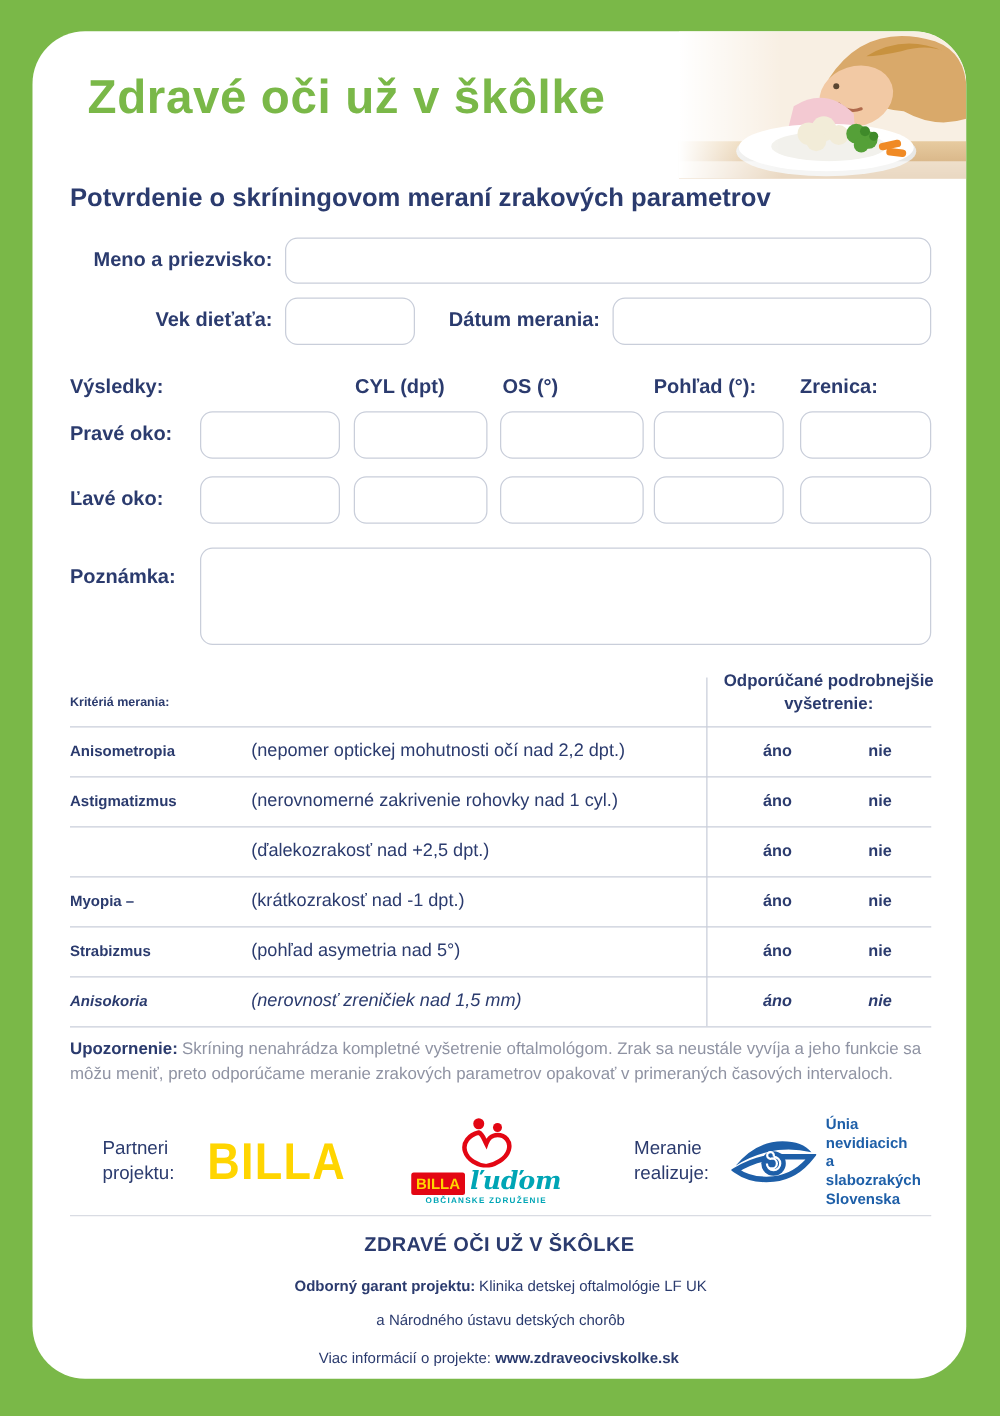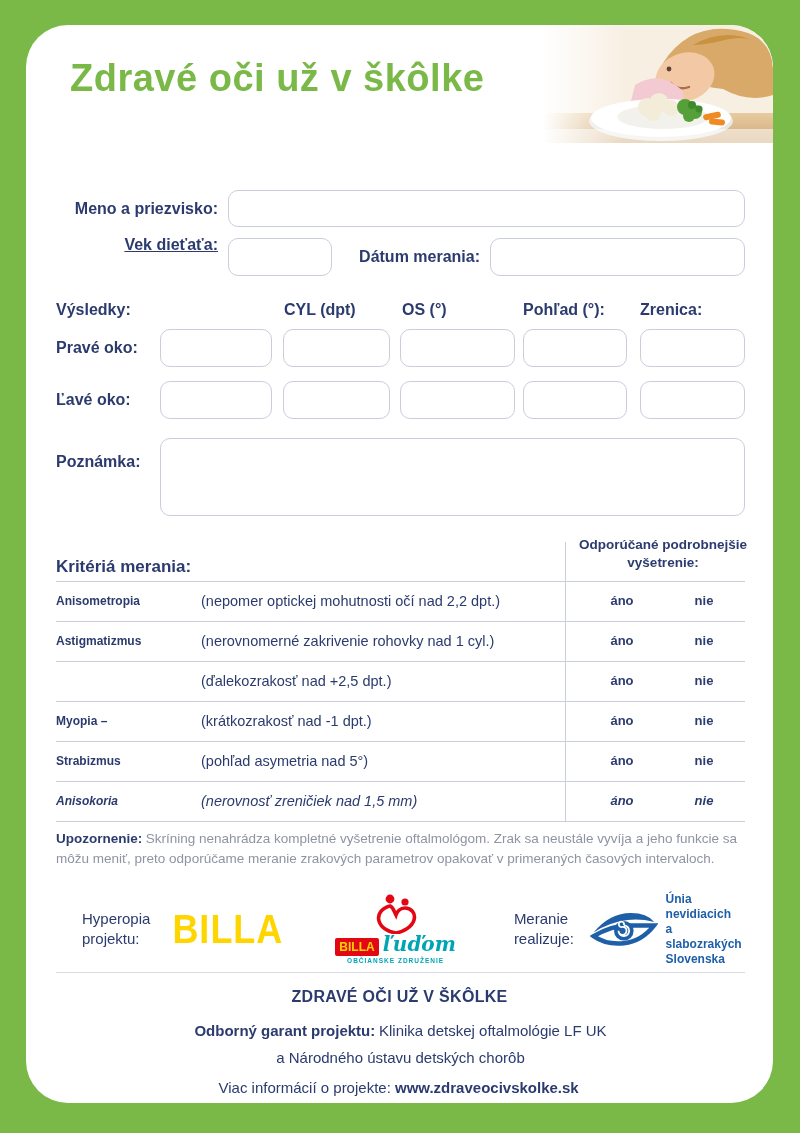--- a/index.html
+++ b/index.html
@@ -45,21 +45,21 @@
   .box{
     position:absolute;border:1.5px solid var(--line);border-radius:10px;
     background:#fff;font-size:16px;color:var(--navy);padding:0 10px;
     font-family:"Liberation Sans","DejaVu Sans",sans-serif;
   }
   textarea.box{resize:none;padding:8px 10px;}
   .lbl-right{text-align:right;}
   
   .crit-head-left{
     position:absolute;left:30px;top:532px;
-    font-size:17px;font-weight:bold;color:var(--navy);text-align:right;
+    font-size:10px;font-weight:bold;color:var(--navy);text-align:right;
   }
   .crit-head-right{
     position:absolute;left:551px;top:511px;width:172px;
     font-size:13.5px;font-weight:bold;color:var(--navy);
     text-align:center;line-height:1.35;
   }
   .crit-vline{
     position:absolute;left:539px;top:517px;width:1px;height:279px;
     background:var(--line);
   }
@@ -123,21 +123,21 @@
   .footer-divider{
     position:absolute;left:30px;top:947px;width:689px;height:1px;background:#D9DCE3;
   }
   
   .footer-title{
     position:absolute;left:0;top:963px;width:747px;text-align:center;
     font-size:16px;font-weight:bold;color:var(--navy);letter-spacing:0.3px;
   }
   .footer-line{
     position:absolute;left:0;width:749px;text-align:center;
-    font-size:15px;color:var(--navy);
+    font-size:12px;color:var(--navy);
   }
   .footer-line b{margin-right:0.25em;}
   .f2{top:997px;}
   .f3{top:1024px;}
   .f4{top:1054px;}
 </style>
 </head>
 <body>
 
 <div class="card">
@@ -191,25 +191,26 @@
           <rect x="160" y="88" width="18" height="6" rx="3" transform="rotate(-12 169 91)"></rect>
           <rect x="166" y="94" width="16" height="6" rx="3" transform="rotate(6 174 97)"></rect>
         </g>
 
       <rect x="0" y="0" width="150" height="118" fill="url(#fadeL)"></rect>
       <rect x="0" y="104" width="230" height="14" fill="#ffffff" opacity="0.55"></rect>
     </svg>
   </div>
 
   <div class="page-title">Zdravé oči už v škôlke</div>
+  <div class="subtitle">Potvrdenie o skríningovom meraní zrakových parametrov</div>
 
   <div class="lbl lbl-right" style="left:30px;top:165px;width:162px;line-height:37px;">Meno a priezvisko:</div>
   <input class="box" style="left: 202px; top: 165px; width: 517px; height: 37px;" value="">
 
-  <div class="lbl lbl-right" style="left:30px;top:201px;width:162px;line-height:38px;text-decoration:underline;">Vek dieťaťa:</div>
+  <div class="lbl lbl-right" style="left:30px;top:213px;width:162px;line-height:38px;">Vek dieťaťa:</div>
   <input class="box" style="left: 202px; top: 213px; width: 104px; height: 38px;" value="">
 
   <div class="lbl lbl-right" style="left:320px;top:213px;width:134px;line-height:38px;">Dátum merania:</div>
   <input class="box" style="left: 464px; top: 213px; width: 255px; height: 38px;" value="">
 
   <div class="lbl" style="left:30px;top:276px;">Výsledky:</div>
   <div class="lbl" style="left:140px;top:276px;margin-top:28px;">SPH (dpt)</div>
   <div class="lbl" style="left:258px;top:276px;">CYL (dpt)</div>
   <div class="lbl" style="left:376px;top:276px;">OS (°)</div>
   <div class="lbl" style="left:497px;top:276px;">Pohľad (°):</div>
@@ -280,21 +281,21 @@
     <span class="crit-name">Anisokoria</span>
     <span class="crit-desc">(nerovnosť zreničiek nad 1,5 mm)</span>
     <span class="opt opt-yes">áno</span>
     <span class="opt opt-no">nie</span>
   </div>
   <div class="crit-hline" style="top:796px;"></div>
 
   <p class="warning"><b>Upozornenie:</b><span>Skríning nenahrádza kompletné vyšetrenie oftalmológom. Zrak sa neustále vyvíja a jeho funkcie sa môžu meniť, preto odporúčame meranie zrakových parametrov opakovať v primeraných časových intervaloch.</span></p>
 
   <div class="partners">
-    <div class="partner-label">Hyperopia projektu:</div>
+    <div class="partner-label">Partneri projektu:</div>
 
     <div class="billa-word">BILLA</div>
 
     <div class="ludom">
       <svg width="48" height="40" viewBox="0 0 48 40">
         <circle cx="18" cy="5" r="4.4" fill="#E30613"></circle>
         <circle cx="33" cy="8" r="3.6" fill="#E30613"></circle>
         <path d="M18,12 C10,14 5,20 7,27 C9,34 17,38 24,39 C31,38 40,33 42,26 C44,19 39,14 33,14 C28,14 25,18 24,21 C22,17 21,13 18,12 Z" fill="none" stroke="#E30613" stroke-width="3.6" stroke-linecap="round"></path>
       </svg>
       <div class="ludom-line">

